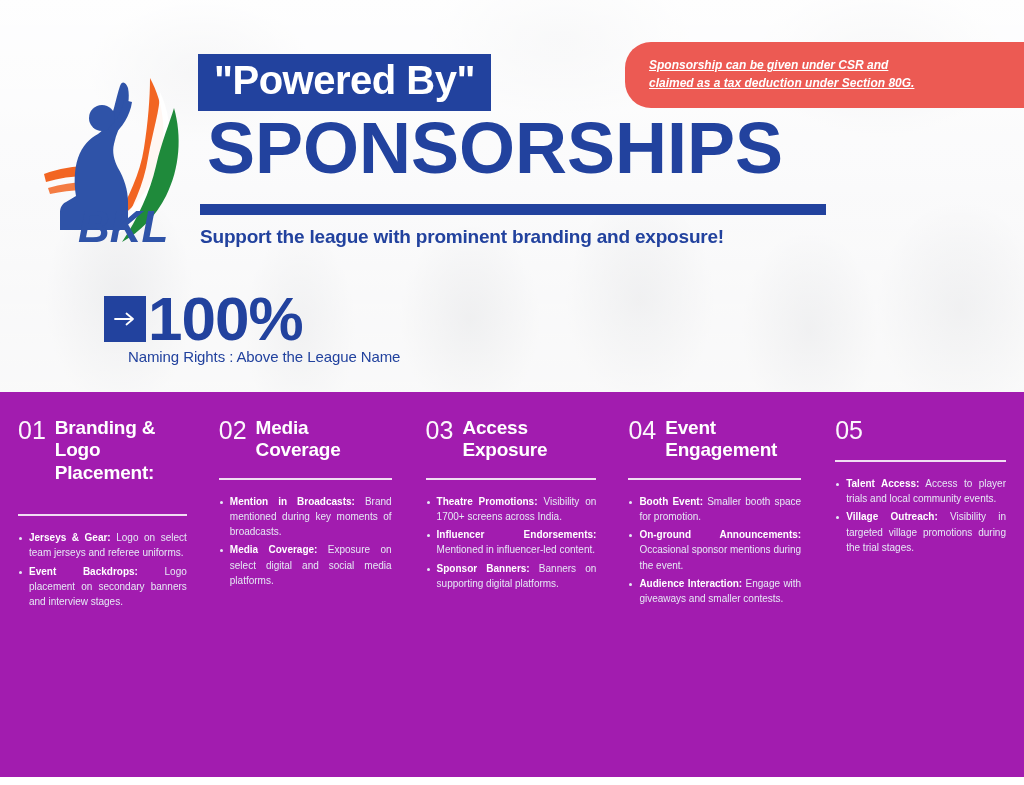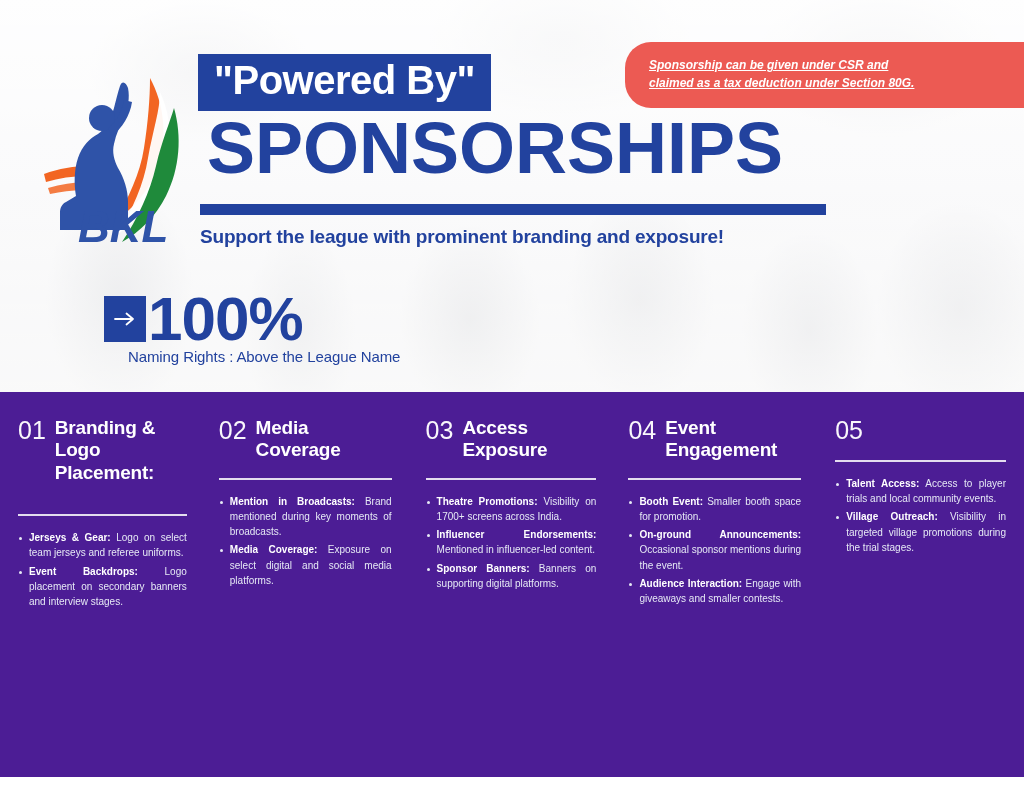--- a/index.html
+++ b/index.html
@@ -149,21 +149,21 @@
     letter-spacing: -0.1px;
     white-space: nowrap;
   }
 
   
   .panel {
     position: absolute;
     left: 0; top: 392px;
     width: 1024px;
     height: 385px;
-    background: #4c1d95;
+    background: #a21caf;
   }
 
   .cards {
     position: absolute;
     left: 0; top: 25px;
     width: 1024px;
     display: flex;
   }
   .card { width: 204.8px; padding: 0 18px; }
 

